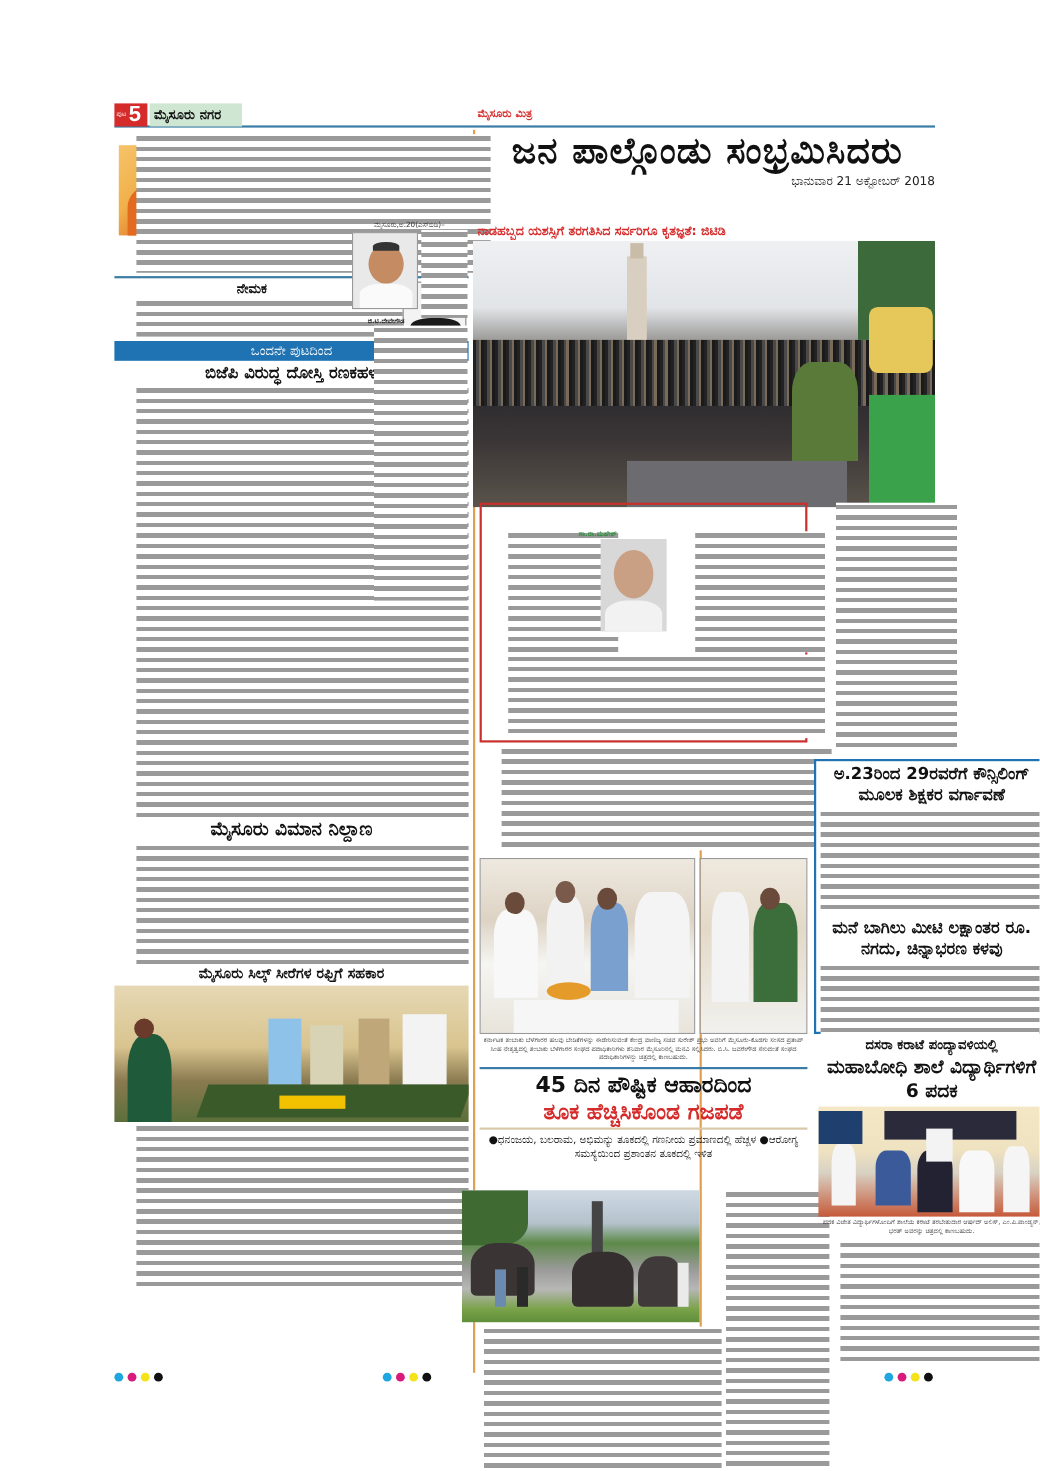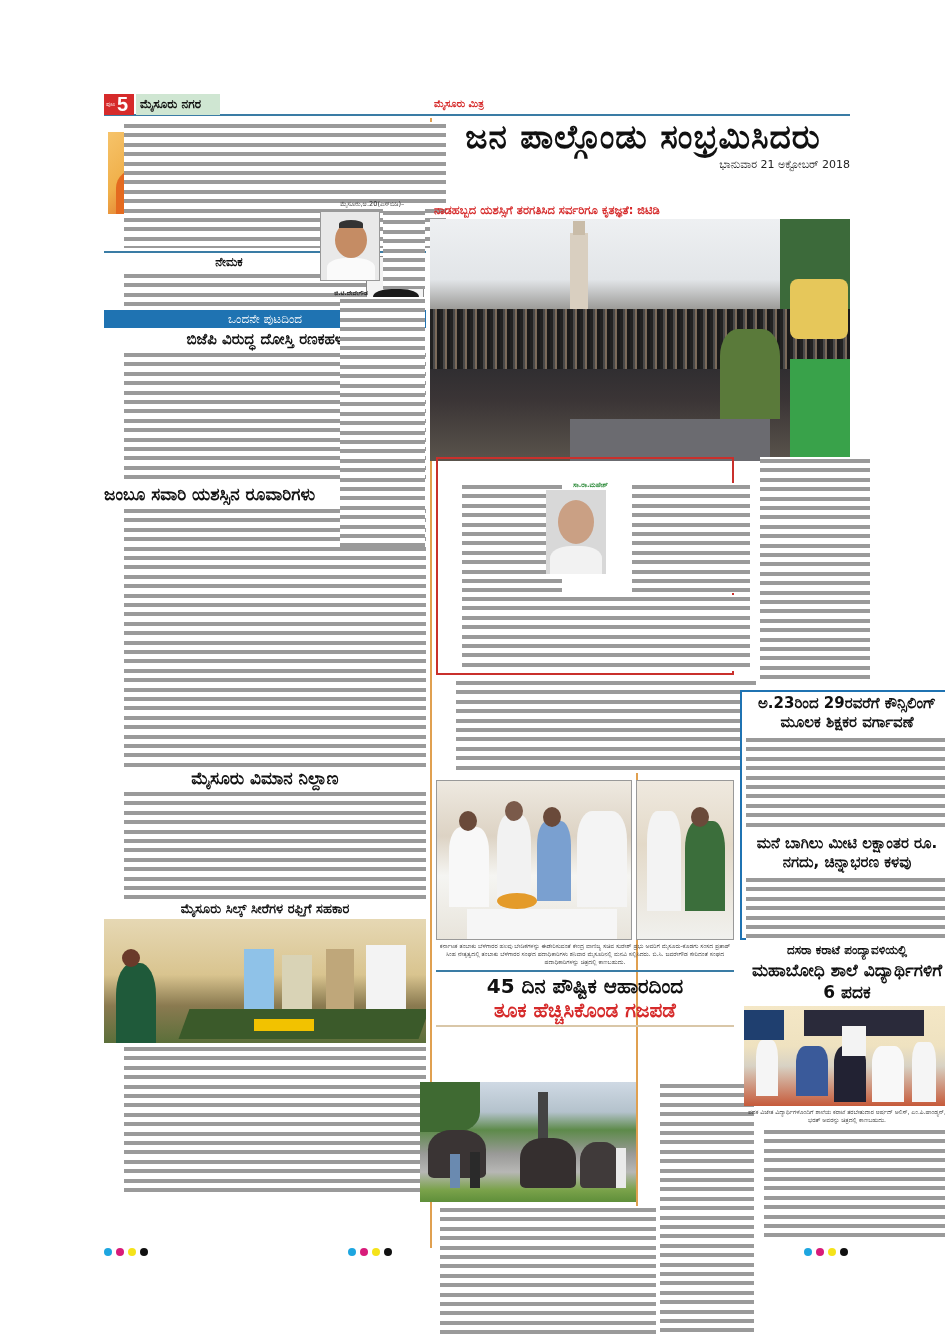--- a/index.html
+++ b/index.html
@@ -76,21 +76,20 @@
     </div>
 
     <div style="margin-top:4px; background:#1f73b2; color:#fff; font-size:12px; text-align:center; padding:2px 0;">ಒಂದನೇ ಪುಟದಿಂದ</div>
 
     <div>
       <div class="hl" style="font-size:15px; padding:3px 0;">ಬಿಜೆಪಿ ವಿರುದ್ಧ ದೋಸ್ತಿ ರಣಕಹಳೆ</div>
       <div class="body-text ftext" style="height: 132px; color: transparent;">ನಡೆಯುತ್ತಿರುವ ಐದು ಕ್ಷೇತ್ರಗಳ ಉಪ ಚುನಾವಣೆಯಲ್ಲೂ ಗೆಲುವು ಸಾಧಿಸಿ, ಬಿಜೆಪಿಗೆ ಪಾಠ ಕಲಿಸುವುದಕ್ಕೆ ನಮ್ಮ ಉದ್ದೇಶ. ಇದಕ್ಕಾಗಿ ಜಂಟಿಯಾಗಿ ಚುನಾವಣಾ ಪ್ರಚಾರ ಮತ್ತು ಸಾರ್ವಜನಿಕ ಸಭೆಗಳನ್ನು ನಡೆಸಿ ಸ್ಥಳೀಯವಾಗಿ ಉಭಯ ಪಕ್ಷಗಳ ಕಾರ್ಯಕರ್ತರಲ್ಲಿ ಇರುವ ಗೊಂದಲ ನಿವಾರಿಸಿ, ಏಕತ್ವ ಮೂಡಿಸುತ್ತೇವೆ. ಅಕ್ಟೋಬರ್-30 ರಂದು ಶಿವಮೊಗ್ಗದಲ್ಲಿ ಜರುಗಲಿರುವ ಬೃಹತ್ ಸಮಾವೇಶದಲ್ಲಿ ನಾವು ಜಂಟಿಯಾಗಿ ಚುನಾವಣಾ ಪ್ರಚಾರಕ್ಕೆ ಚಾಲನೆ ನೀಡುತ್ತೇವೆ. ದಿವಂಗತ ರಾಮಕೃಷ್ಣ ಹೆಗಡೆ ಅವರ ಕಾಲದಿಂದಲೂ ನಾನು ಸಿದ್ದರಾಮಯ್ಯ ಚುನಾವಣೆಗಳಲ್ಲಿ ಜಂಟಿಯಾಗಿ ಗೆದ್ದಿದ್ದೇವೆ, ಸೋತಿದ್ದೇವೆ. ಅಷ್ಟೇ ಅಲ್ಲ ನಮ್ಮ ವಿರೋಧಿಗಳನ್ನು ಸೋಲಿಸಿದ್ದೇವೆ. ನಾವು ಸೋತಿದ್ದೇವೆ. ಗೆಲುವು–ಸೋಲು ನಮಗೆ ಹೊಸದಲ್ಲ. ಕಾರ್ಯಕರ್ತರನ್ನು ಯಾವ ರೀತಿ ಒಟ್ಟಿಗೆ ಮಾಡಬೇಕೆಂಬುದು ನಮಗೆ ತಿಳಿದಿದೆ ಎಂದರು. ಮೋದಿ ಪ್ರಧಾನಿಯಾದ ನಂತರ ಗುಜರಾತ್, ಕಾಶ್ಮೀರ, ಉತ್ತರ ಪ್ರದೇಶ ಸೇರಿದಂತೆ ಇನ್ನಿತರ ರಾಜ್ಯಗಳಲ್ಲಿ ಏನಾಗಿದೆ ಎಂಬುದು ಎಲ್ಲರಿಗೂ ತಿಳಿದ ವಿಷಯ. ಇದೀಗ ನಮ್ಮ ಮುಂದಿರುವುದು ರಾಷ್ಟ್ರದಲ್ಲಿ ಶಾಂತಿ ನೆಲೆಸುವುದು. ಅದಕ್ಕಾಗಿ ಜಾತ್ಯತೀತ ಪಕ್ಷಗಳು ಒಂದಾಗಬೇಕಾದ ಅಗತ್ಯವಿದೆ ಎಂದು ಒತ್ತಿ ಹೇಳಿದರು.</div>
     </div>
 
     <div>
-      <div class="hl" style="font-size:17px; text-align:left; padding:2px 0;">ಜಂಬೂ ಸವಾರಿ ಯಶಸ್ಸಿನ ರೂವಾರಿಗಳು</div>
       <div class="body-text ftext" style="height: 260px; color: transparent;">ಜನಾಕರ್ಷಣೆಯನ್ನು ಮುಗಿಸಿದ್ದರಿಂದ ಇಂದು ಅರಮನೆಯ ಆವರಣ ಬಿಟ್ಟು ದಸರಾ ಆನೆಗಳು ಎಲ್ಲಿಗೂ ಕದಲಿಲ್ಲ, ಎಲ್ಲಾ ಆನೆಗಳಿಗೂ ಮಾವುತರು ಮತ್ತು ಕಾವಾಡಿಗಳು ಸ್ನಾನ ಮಾಡಿಸಿ, ಹಸಿ ಹುಲ್ಲು ನೀಡಿ ಆರೈಕೆ ಮಾಡಿದರು.</div>
     </div>
 
     <div>
       <div class="hl" style="font-size:17px; padding:2px 0;">ಮೈಸೂರು ವಿಮಾನ ನಿಲ್ದಾಣ</div>
       <div class="body-text ftext" style="height: 110px; color: transparent;">ಹೊಸ ನಕ್ಷೆಗೆ ಅನುಮೋದನೆಯಾಗುವಂತೆ ಭೂ ಸ್ವಾಧೀನ ಕಾರ್ಯ ಮಾಡಲು ಪ್ರಭು ಅವರು ಸಮ್ಮತಿಸಿರುವುದಲ್ಲದೆ ರಾಜ್ಯ ಸರ್ಕಾರ ಎಷ್ಟು ತ್ವರಿತಗತಿಯಲ್ಲಿ ನಮಗೆ ಭೂಮಿ ಹಸ್ತಾಂತರಿಸುತ್ತದೆಯೋ ಅಷ್ಟೇ ವೇಗವಾಗಿ ನಾವು ಕಾಮಗಾರಿ ಮುಗಿಸಿಕೊಡುವ ಭರವಸೆ ನೀಡಿದ್ದಾರೆ. ಇದೇ ಸಂದರ್ಭದಲ್ಲಿ ಕೇವಲ ಮೈಸೂರು ವಿಮಾನ ನಿಲ್ದಾಣವಲ್ಲದೆ ರಾಜ್ಯದ ಇತರೆ ವಿಮಾನ ನಿಲ್ದಾಣಗಳ ಪ್ರಸ್ತಾಪ ಮತ್ತು ಮೂಲ ಸೌಕರ್ಯ ಅಭಿವೃದ್ಧಿ ಕಲ್ಪಿಸುವ ಸಂಬಂಧ ಸ್ಥಳದಲ್ಲೇ ಹಸಿರು ನಿಶಾನೆ ತೋರಿದ್ದಾರೆ ಎಂದು ಉನ್ನತ ಮೂಲಗಳು ತಿಳಿಸಿವೆ. ಮಂಡಕಳ್ಳಿ ವಿಮಾನ ನಿಲ್ದಾಣ ಆರಂಭಗೊಂಡ ನಂತರ ಪ್ರಯಾಣಿಕರಿಲ್ಲದೆ ವಿಮಾನ ಹಾರಾಟ ಬಹಳಷ್ಟು ಬಾರಿ ಆರಂಭಗೊಂಡು, ನಂತರ ಸ್ಥಗಿತಗೊಂಡಿದೆ. ಅಂತಾರಾಷ್ಟ್ರೀಯ ಮಟ್ಟಕ್ಕೆ ಈ ನಿಲ್ದಾಣವನ್ನು ವಿಸ್ತರಿಸುವುದರಿಂದ ವಾಣಿಜ್ಯ ನಗರಗಳ ವಿಮಾನ ಹಾರಾಟದ ಸಂದರ್ಭದಲ್ಲಿ ಮೈಸೂರು ನಗರದ ಮೂಲಕ ಹಾದು ಹೋಗಲು ಅವಕಾಶ ದೊರೆಯುತ್ತದೆ.</div>
     </div>
 
     <div>
       <div class="hl" style="font-size:13px; padding:2px 0;">ಮೈಸೂರು ಸಿಲ್ಕ್ ಸೀರೆಗಳ ರಫ್ತಿಗೆ ಸಹಕಾರ</div>
@@ -135,21 +134,21 @@
       <div style="position:absolute; left:350px; top:0; width:70px; height:90px; background:#3c6a3a;"></div>
       <div style="position:absolute; left:360px; top:60px; width:58px; height:60px; background:#e6c75a; border-radius:8px;"></div>
       <div style="position:absolute; left:290px; top:110px; width:60px; height:90px; background:#5a7a3a; border-radius:30% 30% 0 0;"></div>
       <div style="position:absolute; left:360px; top:140px; width:60px; height:100px; background:#39a24a;"></div>
       <div style="position:absolute; left:140px; top:200px; width:200px; height:42px; background:#6b6b70;"></div>
     </div>
   </div>
 
   <div style="position:absolute; left:332px; top:363px; width:298px; height:218px; border:2px solid #c9302c;">
     <div style="position: absolute; left: 4px; top: 24px; width: 100px; height: 110px; color: transparent;" class="body-text ftext"></div>
-    <div style="position:absolute; left:106px; top:22px; width:64px; font-size:6.5px; color:#2d8b3a; font-weight:bold; text-align:right;">ಸಾ.ರಾ.ಮಹೇಶ್</div>
+    <div style="position:absolute; left:88px; top:22px; width:64px; font-size:6.5px; color:#2d8b3a; font-weight:bold; text-align:left;">ಸಾ.ರಾ.ಮಹೇಶ್</div>
     <div class="photo" style="left:108px; top:31px; width:60px; height:84px; background:#d8d8d8;">
       <div style="position:absolute; left:12px; top:10px; width:36px; height:44px; border-radius:50%; background:#caa084;"></div>
       <div style="position:absolute; left:4px; top:56px; width:52px; height:30px; border-radius:40% 40% 0 0; background:#f2f2f2;"></div>
     </div>
     <div class="body-text ftext" style="position: absolute; left: 174px; top: 24px; width: 118px; height: 110px; color: transparent;"></div>
     <div class="body-text ftext" style="position: absolute; left: 4px; top: 136px; width: 288px; height: 76px; color: transparent;">ಮೈಸೂರು,ಅ.20– ದಸರಾ ಮಹೋತ್ಸವ ರಾಷ್ಟ್ರೀಯ ಹಬ್ಬವಾಗಿ ಆಚರಿಸಲ್ಪಡಬೇಕು. ಈ ನಿಟ್ಟಿನಲ್ಲಿ ಕೇಂದ್ರ ವಾಣಿಜ್ಯ ಹಾಗೂ ನಾಗರಿಕ ವಿಮಾನಯಾನ ಸಚಿವ ಸುರೇಶ್ ಪ್ರಭು ಅವರಲ್ಲಿ ಮನವಿ ಮಾಡಿರುವುದಾಗಿ ರಾಜ್ಯ ಪ್ರವಾಸೋದ್ಯಮ ಸಚಿವ ಸಾ.ರಾ.ಮಹೇಶ್ ತಿಳಿಸಿದ್ದಾರೆ. ಯಶಸ್ವಿ ದಸರಾ ಬಗ್ಗೆ 'ಮೈಸೂರು ಮಿತ್ರ'ನೊಂದಿಗೆ ಸಂತಸ ಹಂಚಿಕೊಂಡ ಸಾ.ರಾ.ಮಹೇಶ್, ದಸರಾ ವನ್ನು ರಾಷ್ಟ್ರೀಯ ಹಬ್ಬವನ್ನಾಗಿ ಆಚರಿಸುವಂತಾಗಬೇಕು. ಜೊತೆಗೆ ಮಂಡಕಳ್ಳಿ ವಿಮಾನ ನಿಲ್ದಾಣವನ್ನು ಮೇಲ್ದರ್ಜೆಗೇರಿಸುವುದು, ಕಾಫಿ, ತಂಬಾಕು ಬೆಳೆಗಾರರ ಸಮಸ್ಯೆಗಳ ಬಗ್ಗೆ ಕೇಂದ್ರ ಸಚಿವ ಸುರೇಶ್‌ಪ್ರಭು ಅವರೊಂದಿಗೆ ಮಾತನಾಡಿದ್ದೇನೆ. ಅವರಿಂದ ಸಕಾರಾತ್ಮಕ ಪ್ರತಿಕ್ರಿಯೆ ವ್ಯಕ್ತವಾಗಿದೆ ಎಂದರು. ಮುಖ್ಯಮಂತ್ರಿ ಕುಮಾರಸ್ವಾಮಿ ಅವರು, ಜಿಲ್ಲಾ ಉಸ್ತುವಾರಿ ಸಚಿವ ಜಿ.ಟಿ.ದೇವೇಗೌಡರು ಹಾಗೂ ನನಗೆ ತುಂಬಾ ಸಹಕಾರ ನೀಡಿದರು. ಉಪಸಮಿತಿಗೆ ನೇಮಕ ಮಾಡಲಿಲ್ಲ ಎಂಬ ಕಾರಣಕ್ಕೆ ಸ್ಥಳೀಯ ಕಾಂಗ್ರೆಸ್ಸಿಗರು ಕಾರ್ಯಕ್ರಮಗಳಲ್ಲಿ ಭಾಗವಹಿಸದಿದ್ದರೂ, ಸಹಕಾರ ನೀಡಿದ್ದಾರೆ. ಮಾಧ್ಯಮಗಳು ನಿರಂತರ ಪ್ರಚಾರ ನೀಡಿದ್ದರ ಪರಿಣಾಮ ಈ ಬಾರಿ ದಸರಾದಲ್ಲಿ ಹೆಚ್ಚು ಜನ ಸೇರಿದ್ದರು. ಎಲ್ಲರ ಸಹಕಾರ, ಲಕ್ಷಾಂತರ ಜನರ ಭಾಗವಹಿಸುವಿಕೆಯೊಂದಿಗೆ ದಸರಾ ಮಹೋತ್ಸವ ಯಶಸ್ವಿಯಾಗಿ ನೆರವೇರಿತು. ಎಲ್ಲರಿಗೂ ತಾಯಿ ಚಾಮುಂಡೇಶ್ವರಿ ಒಳಿತು ಮಾಡಲಿ ಎಂದು ಸಾ.ರಾ.ಮಹೇಶ್ ಪ್ರಾರ್ಥಿಸಿದರು.</div>
   </div>
 
   <div class="body-text ftext" style="position: absolute; left: 636px; top: 363px; width: 110px; height: 225px; color: transparent;">ತಾಯಿ ಚಾಮುಂಡೇಶ್ವರಿಗೆ ಸಂಜೆ 4.30ಕ್ಕೆ ಪುಷ್ಪಾರ್ಚನೆ ಮಾಡಿ, ಹೊರಡಬೇಕಿತ್ತು. ಅದ್ದರಿಂದ ಕೆಲವೊಂದು ಕಲಾತಂಡಗಳು ಅಂಬಾರಿಯ ಹಿಂದೆ ಸಾಗಬೇಕಾಯಿತು. ಹಾಗೆಯೇ ನೆರೆದಿದ್ದ ಜನರೂ ಮೆರವಣಿಗೆ ಯನ್ನು ಸಂಪೂರ್ಣವಾಗಿ ನೋಡಿ, ಸಂತಸಪಟ್ಟರು ಎಂದು ಅವರು ಹೇಳಿದರು. ಮುಖ್ಯಮಂತ್ರಿ ಕುಮಾರಸ್ವಾಮಿ ಅವರು ದಸರಾ ಮಹೋತ್ಸವದ ಬಗ್ಗೆ ವಿಶೇಷ ಆಸಕ್ತಿ ವಹಿಸಿದ್ದರು. ಪ್ರವಾಸೋದ್ಯಮ ಇಲಾಖೆಯೂ ಮಹತ್ವದ ಸಹಕಾರ ನೀಡಿತು. ರಾಜ್ಯಪಾಲರು, ಹೈಕೋರ್ಟ್‌ನ ಮುಖ್ಯ ನ್ಯಾಯಮೂರ್ತಿ, ನ್ಯಾಯಾಧೀಶರು ಸೇರಿದಂತೆ ಅನೇಕ ಗಣ್ಯರು ಭಾಗಿಯಾಗಿದ್ದರು. ಮಹಾರಾಣಿ ಪ್ರಮೋದಾದೇವಿ ಒಡೆಯರ್ ಅವರ ಕುಟುಂಬದವರು ದಸರೆಗೆ ಸಂಪೂರ್ಣ ಸಹಕರಿಸಿದ್ದರು. ಅವರ ಈ ಸಂದರ್ಭದಲ್ಲೇ ಮಹಾರಾಣಿ ಅವರ ತಾಯಿ ಹಾಗೂ ಜಂಟಿಯಾಗಿರುವ ಒಡೆಯರ್ ಅವರ ಪುತ್ರಿ ಪ್ರೀತಿ, ವಿಜಯದಶಮಿಯ ಶುಭ ಹಾರೈಸಿದರು. ತಾಯಿ ಚಾಮುಂಡೇಶ್ವರಿ ಅವರ ಆಶೀರ್ವಾದ ನಮ್ಮೆಲ್ಲರ ಮೇಲಿರಲಿ ಎಂದು ಸ್ಮರಿಸಿದರು.</div>
 
@@ -171,20 +170,21 @@
     <div style="position:absolute; left:48px; top:40px; width:40px; height:90px; background:#3b6e3b; border-radius:30% 30% 0 0;"></div>
     <div style="position:absolute; left:54px; top:26px; width:18px; height:20px; border-radius:50%; background:#6a4a3a;"></div>
   </div>
   <div class="caption" style="position:absolute; left:332px; top:848px; width:298px; height:26px; overflow:hidden;">ಕರ್ನಾಟಕ ತಂಬಾಕು ಬೆಳೆಗಾರರ ಹಲವು ಬೇಡಿಕೆಗಳನ್ನು ಈಡೇರಿಸುವಂತೆ ಕೇಂದ್ರ ವಾಣಿಜ್ಯ ಸಚಿವ ಸುರೇಶ್ ಪ್ರಭು ಅವರಿಗೆ ಮೈಸೂರು-ಕೊಡಗು ಸಂಸದ ಪ್ರತಾಪ್ ಸಿಂಹ ನೇತೃತ್ವದಲ್ಲಿ ತಂಬಾಕು ಬೆಳೆಗಾರರ ಸಂಘದ ಪದಾಧಿಕಾರಿಗಳು ಶನಿವಾರ ಮೈಸೂರಿನಲ್ಲಿ ಮನವಿ ಸಲ್ಲಿಸಿದರು. ಬಿ.ಸಿ. ಜವರೇಗೌಡ ಸೇರಿದಂತೆ ಸಂಘದ ಪದಾಧಿಕಾರಿಗಳನ್ನು ಚಿತ್ರದಲ್ಲಿ ಕಾಣಬಹುದು.</div>
   <div style="position:absolute; left:332px; top:876px; width:298px; height:2px; background:#3a7ca5;"></div>
 
   <div style="position:absolute; left:332px; top:880px; width:298px;">
     <div class="hl" style="font-size:20px; line-height:24px;">45 ದಿನ ಪೌಷ್ಟಿಕ ಆಹಾರದಿಂದ</div>
     <div class="hl" style="font-size:20px; line-height:24px; color:#d62b2b;">ತೂಕ ಹೆಚ್ಚಿಸಿಕೊಂಡ ಗಜಪಡೆ</div>
     <div style="height:2px; background:#d9c7a8; margin:3px 0;"></div>
+    <div style="font-size:9.5px; line-height:13px; text-align:center; color:#111;">●ಧನಂಜಯ, ಬಲರಾಮ, ಅಭಿಮನ್ಯು ತೂಕದಲ್ಲಿ ಗಣನೀಯ ಪ್ರಮಾಣದಲ್ಲಿ ಹೆಚ್ಚಳ ●ಆರೋಗ್ಯ ಸಮಸ್ಯೆಯಿಂದ ಪ್ರಶಾಂತನ ತೂಕದಲ್ಲಿ ಇಳಿತ</div>
   </div>
   <div class="photo" style="left:316px; top:988px; width:216px; height:120px; background:linear-gradient(180deg,#cfd9e4 0%,#b4c2cc 25%,#5d8a4a 40%,#9a9a98 60%,#b7b7b5 75%,#7aa24a 90%,#5f8f3a 100%);">
     <div style="position:absolute; left:0; top:0; width:60px; height:50px; background:#3f6a32; border-radius:0 0 40% 0;"></div>
     <div style="position:absolute; left:118px; top:10px; width:10px; height:60px; background:#444;"></div>
     <div style="position:absolute; left:8px; top:48px; width:58px; height:48px; background:#3a3434; border-radius:40% 40% 10% 10%;"></div>
     <div style="position:absolute; left:100px; top:56px; width:56px; height:50px; background:#352f2f; border-radius:40% 40% 10% 10%;"></div>
     <div style="position:absolute; left:160px; top:60px; width:40px; height:46px; background:#403a3a; border-radius:40% 40% 10% 10%;"></div>
     <div style="position:absolute; left:30px; top:72px; width:10px; height:34px; background:#6a8ab0;"></div>
     <div style="position:absolute; left:50px; top:70px; width:10px; height:36px; background:#2a2a2a;"></div>
     <div style="position:absolute; left:196px; top:66px; width:10px; height:40px; background:#eaeaea;"></div>

